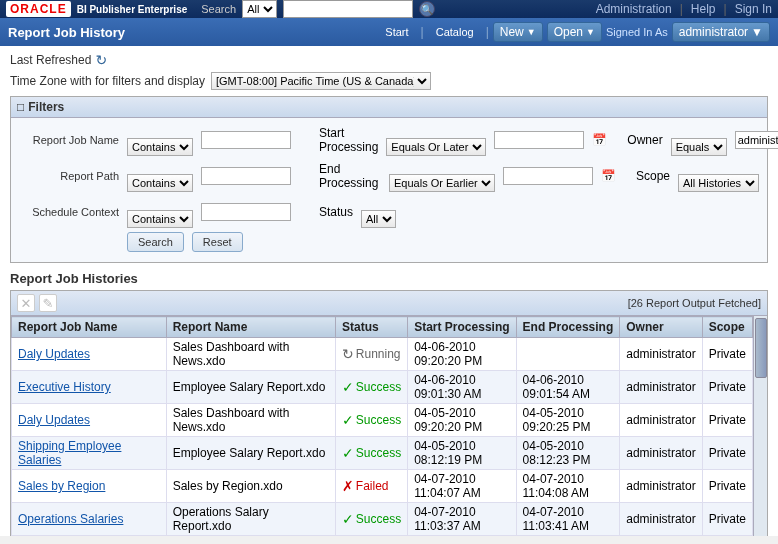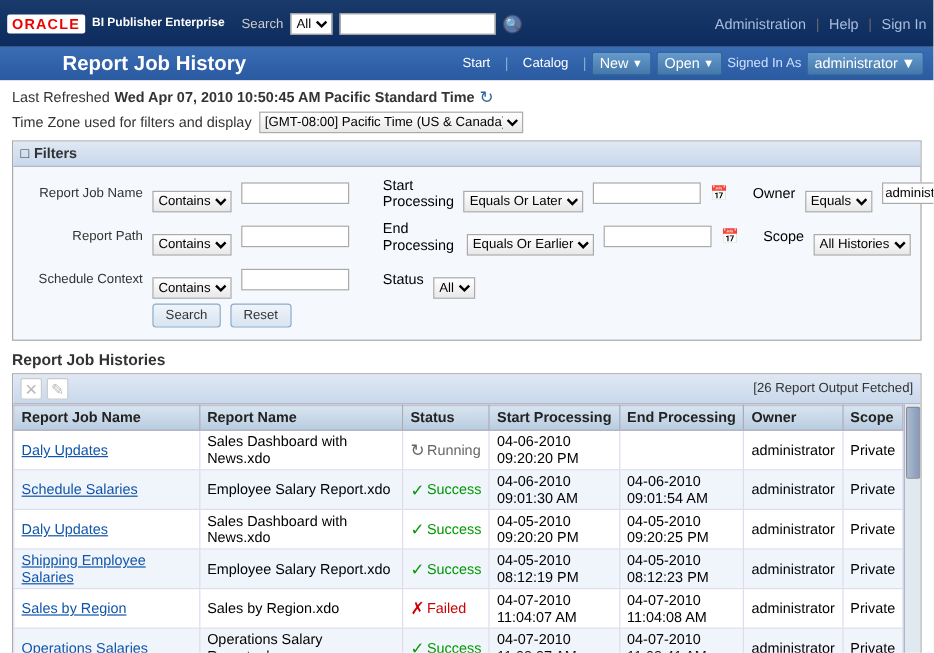--- a/index.html
+++ b/index.html
@@ -1,21 +1,21 @@
 <!DOCTYPE html>
 <html><head>
   <meta charset="utf-8">
   <style>
     * { box-sizing: border-box; margin: 0; padding: 0; font-family: Arial, sans-serif; font-size: 12px; }
     body { background: #f0f0f0; width: 778px; height: 544px; overflow: hidden; }
 
     
     .top-nav {
       background: linear-gradient(to bottom, #1a3a6b, #0d2b5e);
-      height: 39px;
+      height: 18px;
       display: flex;
       align-items: center;
       padding: 0 6px;
       gap: 6px;
     }
     .oracle-logo {
       color: #e00;
       font-weight: bold;
       font-size: 11px;
       letter-spacing: 1px;
@@ -72,24 +72,23 @@
     .second-bar {
       background: linear-gradient(to bottom, #3a6db5, #2a5aa0);
       height: 28px;
       display: flex;
       align-items: center;
       padding: 0 8px;
       gap: 4px;
     }
     .report-job-title {
       color: white;
-      font-size: 17px;
+      font-size: 13px;
       font-weight: bold;
       flex: 1;
-      margin-left: 44px;
     }
     .nav-btn {
       color: white;
       font-size: 11px;
       cursor: pointer;
       padding: 2px 8px;
       text-decoration: none;
     }
     .nav-separator { color: #8aaad0; }
     .dropdown-btn {
@@ -380,26 +379,25 @@
   <button class="user-btn">
     <span>administrator</span>
     <span class="arrow">▼</span>
   </button>
 </div>
 
 <div class="content">
 
   <div class="refresh-bar">
     <span>Last Refreshed</span>
-    <span class="bold-date">Wed Apr 07, 2010 10:50:45 AM Pacific Standard Time</span>
     <span class="refresh-icon">↻</span>
   </div>
 
   <div class="timezone-bar">
-    <span>Time Zone used for filters and display</span>
+    <span>Time Zone with for filters and display</span>
     <select class="tz-select">
       <option>[GMT-08:00] Pacific Time (US &amp; Canada)</option>
     </select>
   </div>
 
   <div class="filters-section">
     <div class="filters-header">
       <span>□</span>
       <span>Filters</span>
     </div>
@@ -503,21 +501,21 @@
                     <span>Running</span>
                   </div>
                 </td>
                 <td style="white-space: pre;">04-06-2010
 09:20:20 PM</td>
                 <td style="white-space: pre;"></td>
                 <td>administrator</td>
                 <td>Private</td>
               </tr>
               <tr>
-                <td><a class="link-cell">Schedule Salaries</a></td>
+                <td><a class="link-cell">Executive History</a></td>
                 <td>Employee Salary Report.xdo</td>
                 <td>
                   <div class="status-success">
                     <span style="font-size:14px;">✓</span>
                     <span>Success</span>
                   </div>
                 </td>
                 <td style="white-space: pre;">04-06-2010
 09:01:30 AM</td>
                 <td style="white-space: pre;">04-06-2010

